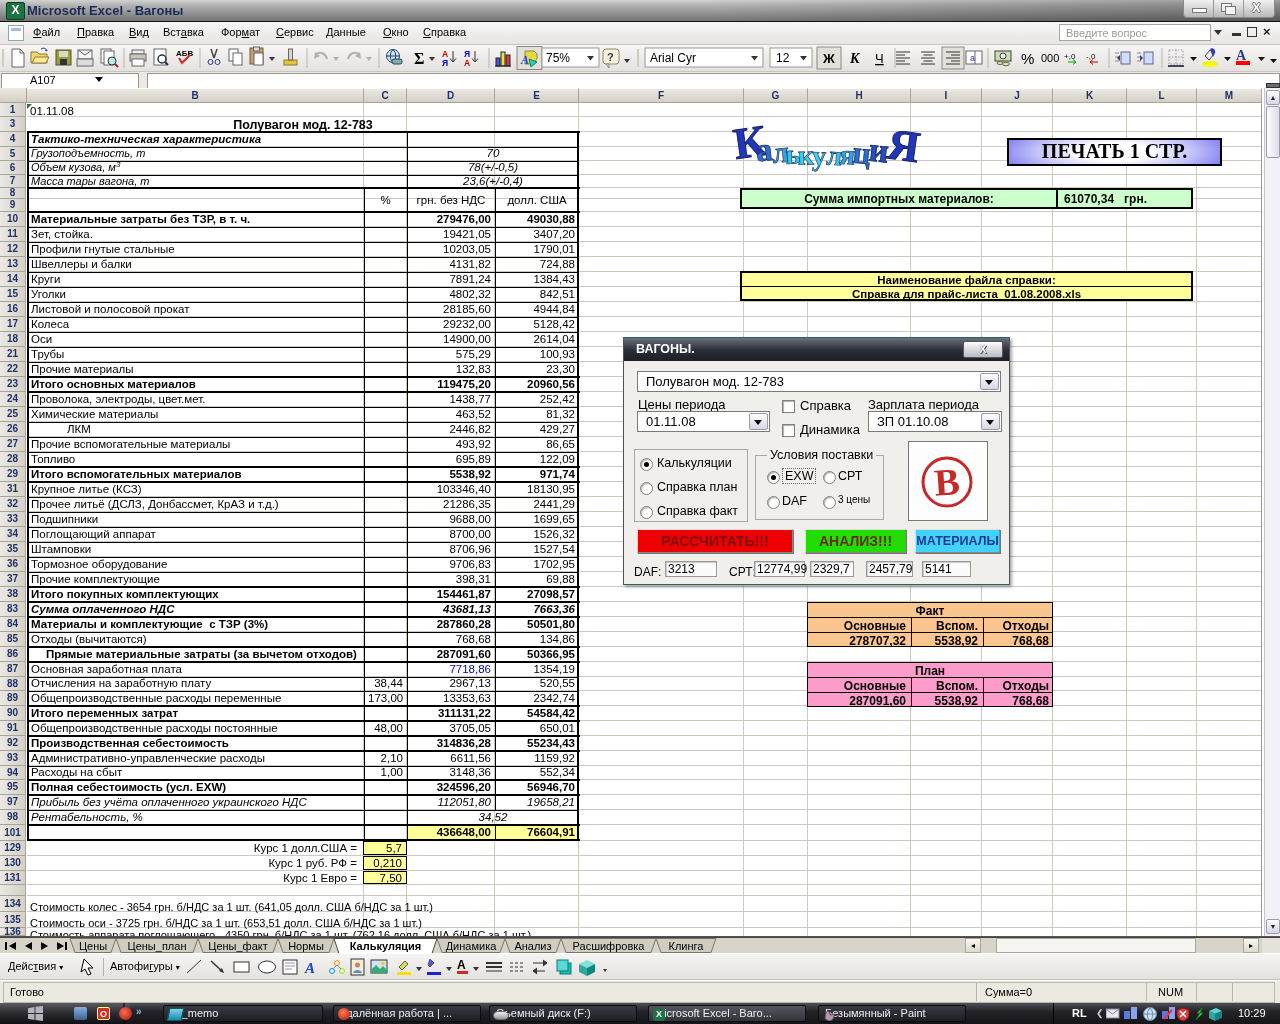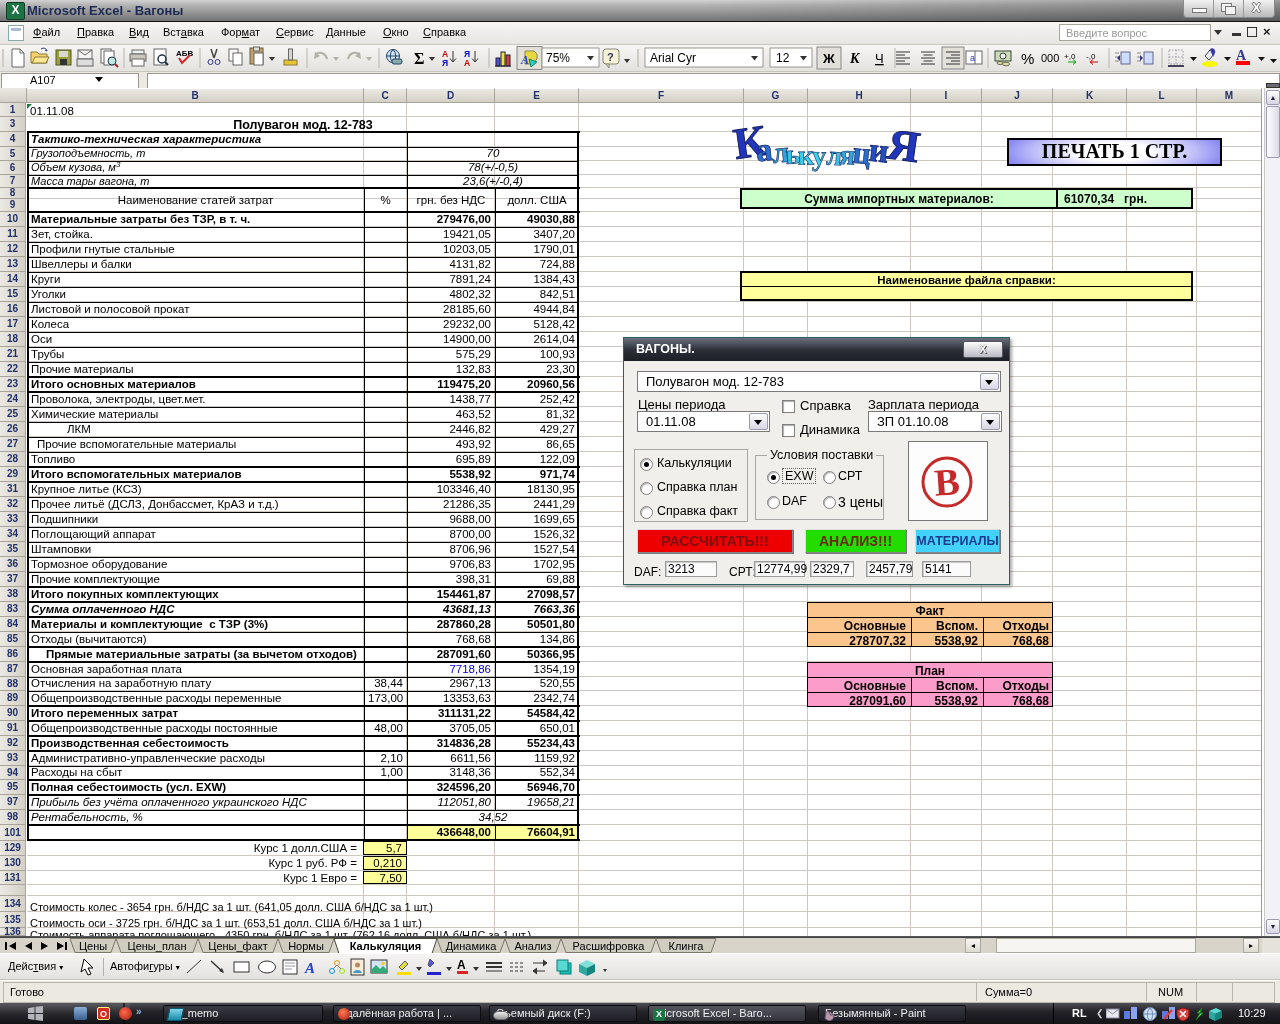--- a/index.html
+++ b/index.html
@@ -414,21 +414,20 @@
       <rect x="27" y="678" width="552" height="1" fill="#000"></rect>
       <rect x="27" y="722" width="552" height="1" fill="#000"></rect>
     </svg>
 <div class="cell" style="left:31px;top:44px;width:372px;height:15px;line-height:14px;font-size:11.5px;"><span class="b i">Тактико-техническая характеристика</span></div>
 <div class="cell" style="left:31px;top:59px;width:372px;height:14px;line-height:13px;font-size:11px;"><span class="i">Грузоподъемность, т</span></div>
 <div class="cell" style="left:411px;top:59px;width:164px;height:14px;line-height:13px;text-align:center;"><span class="i">70</span></div>
 <div class="cell" style="left:31px;top:73px;width:372px;height:14px;line-height:13px;font-size:11px;"><span class="i">Объем кузова, м<span style="font-size:8px;position:relative;top:-4px">3</span></span></div>
 <div class="cell" style="left:411px;top:73px;width:164px;height:14px;line-height:13px;text-align:center;"><span class="i">78(+/-0,5)</span></div>
 <div class="cell" style="left:31px;top:87px;width:372px;height:13px;line-height:12px;font-size:11px;"><span class="i">Масса тары вагона, т</span></div>
 <div class="cell" style="left:411px;top:87px;width:164px;height:13px;line-height:12px;text-align:center;"><span class="i">23,6(+/-0,4)</span></div>
-<div class="cell" style="left:31px;top:100px;width:329px;height:24px;line-height:24px;text-align:center;">Наименование статей затрат</div>
 <div class="cell" style="left:364px;top:100px;width:43px;height:24px;line-height:24px;text-align:center;">%</div>
 <div class="cell" style="left:407px;top:100px;width:88px;height:24px;line-height:24px;text-align:center;">грн. без НДС</div>
 <div class="cell" style="left:495px;top:100px;width:84px;height:24px;line-height:24px;text-align:center;">долл. США</div>
 <div class="cell" style="left:31px;top:124px;width:329px;height:15px;line-height:14px;"><span class="b">Материальные затраты без ТЗР, в т. ч.</span></div>
     <div class="cell" style="left:411px;top:124px;width:80px;height:15px;line-height:14px;text-align:right;"><span class="b">279476,00</span></div>
     <div class="cell" style="left:499px;top:124px;width:76px;height:15px;line-height:14px;text-align:right;"><span class="b">49030,88</span></div>
 <div class="cell" style="left:31px;top:139px;width:329px;height:15px;line-height:14px;">Зет, стойка.</div>
     <div class="cell" style="left:411px;top:139px;width:80px;height:15px;line-height:14px;text-align:right;">19421,05</div>
     <div class="cell" style="left:499px;top:139px;width:76px;height:15px;line-height:14px;text-align:right;">3407,20</div>
 <div class="cell" style="left:31px;top:154px;width:329px;height:15px;line-height:14px;">Профили гнутые стальные</div>
@@ -463,21 +462,21 @@
     <div class="cell" style="left:499px;top:289px;width:76px;height:15px;line-height:14px;text-align:right;"><span class="b">20960,56</span></div>
 <div class="cell" style="left:31px;top:304px;width:329px;height:15px;line-height:14px;">Проволока, электроды, цвет.мет.</div>
     <div class="cell" style="left:411px;top:304px;width:80px;height:15px;line-height:14px;text-align:right;">1438,77</div>
     <div class="cell" style="left:499px;top:304px;width:76px;height:15px;line-height:14px;text-align:right;">252,42</div>
 <div class="cell" style="left:31px;top:319px;width:329px;height:15px;line-height:14px;">Химические материалы</div>
     <div class="cell" style="left:411px;top:319px;width:80px;height:15px;line-height:14px;text-align:right;">463,52</div>
     <div class="cell" style="left:499px;top:319px;width:76px;height:15px;line-height:14px;text-align:right;">81,32</div>
 <div class="cell" style="left:38px;top:334px;width:329px;height:15px;line-height:14px;margin-left:29px;">ЛКМ</div>
     <div class="cell" style="left:411px;top:334px;width:80px;height:15px;line-height:14px;text-align:right;">2446,82</div>
     <div class="cell" style="left:499px;top:334px;width:76px;height:15px;line-height:14px;text-align:right;">429,27</div>
-<div class="cell" style="left:31px;top:349px;width:329px;height:15px;line-height:14px;margin-left:6px;">Прочие вспомогательные материалы</div>
+<div class="cell" style="left:31px;top:349px;width:329px;height:15px;line-height:14px;">Прочие вспомогательные материалы</div>
     <div class="cell" style="left:411px;top:349px;width:80px;height:15px;line-height:14px;text-align:right;">493,92</div>
     <div class="cell" style="left:499px;top:349px;width:76px;height:15px;line-height:14px;text-align:right;">86,65</div>
 <div class="cell" style="left:31px;top:364px;width:329px;height:15px;line-height:14px;">Топливо</div>
     <div class="cell" style="left:411px;top:364px;width:80px;height:15px;line-height:14px;text-align:right;">695,89</div>
     <div class="cell" style="left:499px;top:364px;width:76px;height:15px;line-height:14px;text-align:right;">122,09</div>
 <div class="cell" style="left:31px;top:379px;width:329px;height:15px;line-height:14px;"><span class="b">Итого вспомогательных материалов</span></div>
     <div class="cell" style="left:411px;top:379px;width:80px;height:15px;line-height:14px;text-align:right;"><span class="b">5538,92</span></div>
     <div class="cell" style="left:499px;top:379px;width:76px;height:15px;line-height:14px;text-align:right;"><span class="b">971,74</span></div>
 <div class="cell" style="left:31px;top:394px;width:329px;height:15px;line-height:14px;">Крупное литье (КСЗ)</div>
     <div class="cell" style="left:411px;top:394px;width:80px;height:15px;line-height:14px;text-align:right;">103346,40</div>
@@ -582,20 +581,21 @@
 <div style="text-align:center;font-family:'Liberation Serif',serif;font-weight:bold;font-size:20px;margin-top:0px;">ПЕЧАТЬ 1 СТР.</div>
     </div>
 <div class="ab" style="left:740px;top:100px;width:453px;height:21px;border:2px solid #000;background:#ccffcc;box-sizing:border-box;">
 <div class="ab" style="left:314px;top:0;width:2px;height:17px;background:#000;"></div>
 <div class="ab b" style="left:0;top:2px;width:314px;text-align:center;font-size:12px;">Сумма импортных материалов:</div>
 <div class="ab b" style="left:322px;top:2px;font-size:12px;">61070,34&nbsp;&nbsp; грн.</div>
     </div>
 <div class="ab" style="left:740px;top:183px;width:453px;height:30px;border:2px solid #000;background:#ffff9c;box-sizing:border-box;">
 <div class="ab b" style="left:0;top:1px;width:100%;text-align:center;font-size:11.5px;">Наименование файла справки:</div>
 <div class="ab" style="left:0;top:13px;width:100%;height:1px;background:#000;"></div>
+<div class="ab b" style="left:0;top:15px;width:100%;text-align:center;font-size:11.5px;">Справка для прайс-листа_01.08.2008.xls</div>
     </div>
 <div class="ab" style="left:807px;top:514px;width:246px;height:45px;background:#fbc68e;border:1px solid #000;box-sizing:border-box;">
 <div class="ab b" style="left:0;top:1px;width:100%;text-align:center;font-size:12px;">Факт</div>
 <div class="ab" style="left:0;top:14px;width:100%;height:1px;background:#000;"></div>
 <div class="ab" style="left:103px;top:14px;width:1px;height:30px;background:#000;"></div>
 <div class="ab" style="left:175px;top:14px;width:1px;height:30px;background:#000;"></div>
 <div class="ab b" style="left:0;top:16px;width:98px;text-align:right;font-size:12px;">Основные</div>
 <div class="ab b" style="left:103px;top:16px;width:67px;text-align:right;font-size:12px;">Вспом.</div>
 <div class="ab b" style="left:175px;top:16px;width:66px;text-align:right;font-size:12px;">Отходы</div>
 <div class="ab" style="left:0;top:29px;width:100%;height:1px;background:#000;"></div>
@@ -648,21 +648,21 @@
       <div class="dlbl" style="left:33px;top:166px;font-size:12.5px;">Справка факт</div>
 <div class="gbox" style="left:131px;top:117px;width:127px;height:63px;"></div>
 <div class="dlbl" style="left:143px;top:110px;background:#f0efeb;padding:0 3px;font-size:12.5px;">Условия поставки</div>
 <div class="radio on" style="left:143px;top:133px;"></div>
       <div class="dlbl" style="left:158px;top:130px;border:1px dotted #666;padding:0 2px;font-size:12.5px;">EXW</div>
 <div class="radio" style="left:199px;top:133px;"></div>
       <div class="dlbl" style="left:214px;top:131px;font-size:12.5px;">СРТ</div>
 <div class="radio" style="left:143px;top:158px;"></div>
       <div class="dlbl" style="left:158px;top:156px;font-size:12.5px;">DAF</div>
 <div class="radio" style="left:199px;top:158px;"></div>
-      <div class="dlbl" style="left:214px;top:156px;font-size:14px;">3 цены</div>
+      <div class="dlbl" style="left:214px;top:156px;font-size:10px;">3 цены</div>
 <div class="ab" style="left:284px;top:103px;width:78px;height:78px;background:#fdfdfd;border:1px solid #777;">
 <svg width="78" height="78">
           <circle cx="38" cy="40" r="24" fill="none" stroke="#c42a2a" stroke-width="3"></circle>
 <text x="38" y="53" text-anchor="middle" font-family="Liberation Serif,serif" font-weight="bold" font-size="38" fill="#c42a2a" transform="rotate(-4 38 40)">В</text>
         </svg></div>
 <div class="dbtn" style="left:13px;top:191px;width:156px;background:#ee0000;color:#7c1010;line-height:23px;">РАССЧИТАТЬ!!!</div>
 <div class="dbtn" style="left:181px;top:191px;width:101px;background:#22dd00;color:#6f2810;line-height:23px;">АНАЛИЗ!!!</div>
 <div class="dbtn" style="left:291px;top:191px;width:85px;background:#42d2fc;color:#1a3c8c;line-height:23px;font-size:12.5px;">МАТЕРИАЛЫ</div>
 <div class="dlbl" style="left:10px;top:227px;font-size:12px;">DAF:</div>
 <div class="dinp" style="left:41px;top:223px;width:52px;">3213</div>

